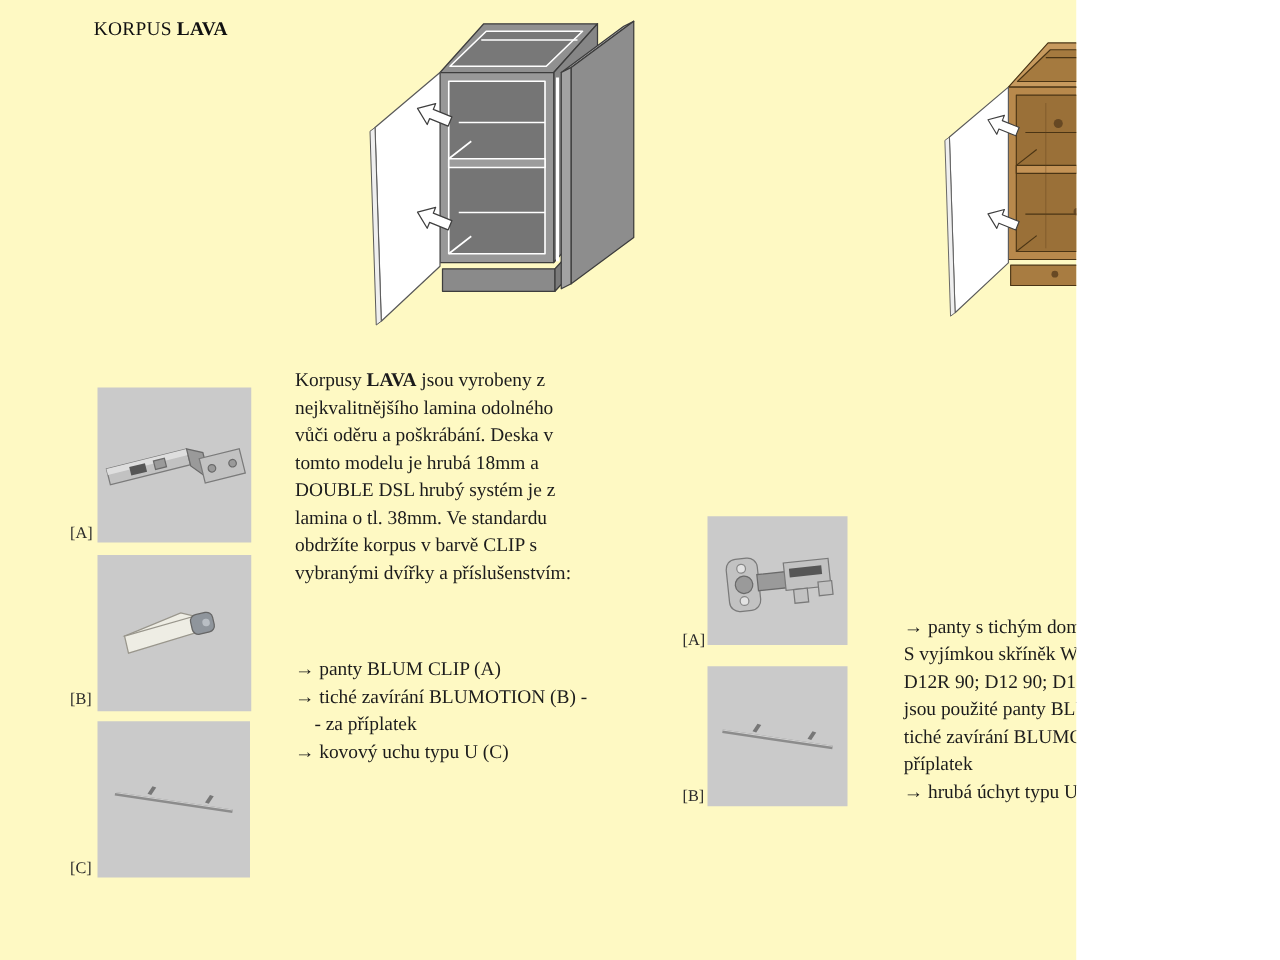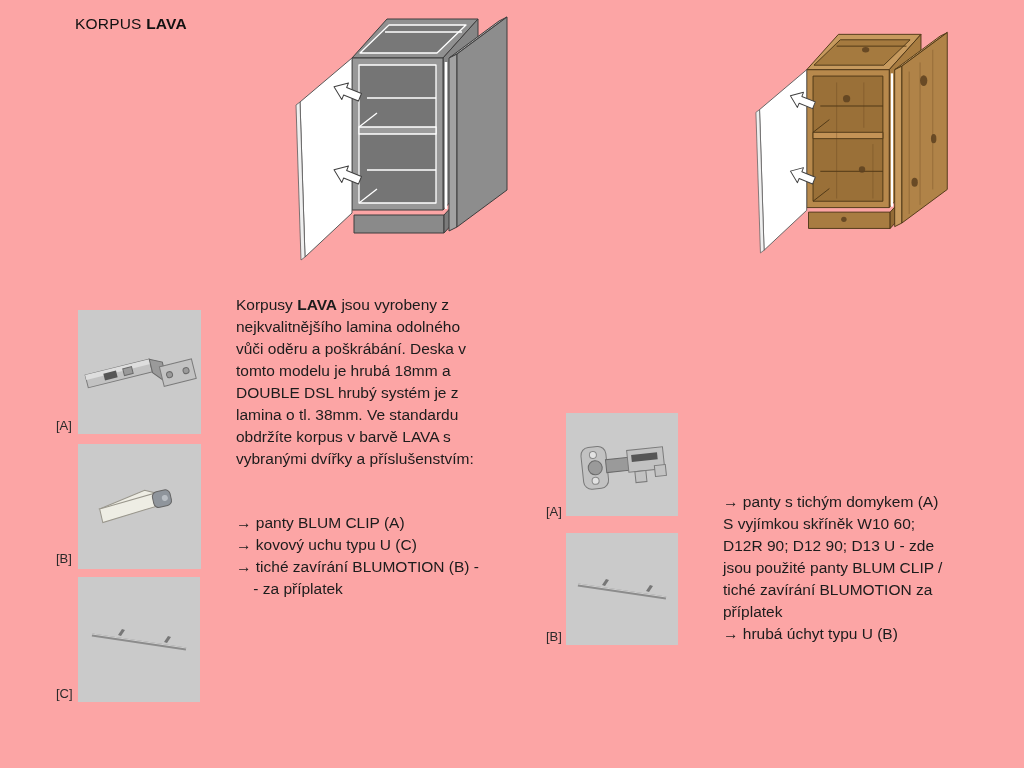--- a/index.html
+++ b/index.html
@@ -1,18 +1,18 @@
 <!DOCTYPE html>
 <html><head>
 <meta charset="utf-8">
 <style>
   html,body{margin:0;padding:0;background:#fff;}
   .page{
-    position:relative;width:1024px;height:768px;background:#fca5a5;
-    font-family:Liberation Sans, sans-serif;color:#1c1c1c;overflow:hidden;
+    position:relative;width:861px;height:768px;background:#fef9c3;
+    font-family:Liberation Serif, serif;color:#1c1c1c;overflow:hidden;
   }
   .abs{position:absolute;}
   .heading{font-size:15.5px;letter-spacing:.2px;color:#111;white-space:nowrap;}
   .heading b{font-weight:700;}
   .bodytext{font-size:15.5px;line-height:22px;white-space:pre-line;color:#1c1c1c;}
   .bodytext b{font-weight:700;}
   .bullets .bullet{font-size:15.5px;line-height:22px;white-space:pre-wrap;color:#1c1c1c;}
   .thumb{background:#cacaca;}
   .thumb svg{display:block;width:100%;height:100%;}
   .boxlabel{font-size:13px;color:#2a2a2a;white-space:nowrap;}
@@ -195,28 +195,28 @@
     </svg>
   </div>
   <div class="abs boxlabel" style="left:546px;top:629px;">[B]</div>
 
   <div class="abs bodytext" style="left:236px;top:294px;width:310px;"><span>Korpusy </span><b>LAVA</b><span> jsou vyrobeny z
 nejkvalitnějšího lamina odolného
 vůči oděru a poškrábání. Deska v
 tomto modelu je hrubá 18mm a
 DOUBLE DSL hrubý systém je z
 lamina o tl. 38mm. Ve standardu
-obdržíte korpus v barvě LAVA s
+obdržíte korpus v barvě CLIP s
 vybranými dvířky a příslušenstvím:</span></div>
 
-  <div class="abs bullets" style="left:236px;top:512px;width:320px;">
+  <div class="abs bullets" style="left:236px;top:525px;width:320px;">
     <div class="bullet">→ panty BLUM CLIP (A)</div>
-    <div class="bullet">→ kovový uchu typu U (C)</div>
     <div class="bullet">→ tiché zavírání BLUMOTION (B) -
     - za příplatek</div>
+    <div class="bullet">→ kovový uchu typu U (C)</div>
   </div>
 
 
   <div class="abs bullets" style="left:723px;top:491px;width:285px;">
     <div class="bullet">→ panty s tichým domykem (A)
 S vyjímkou skříněk W10 60;
 D12R 90; D12 90; D13 U - zde
 jsou použité panty BLUM CLIP /
 tiché zavírání BLUMOTION za
 příplatek</div>

